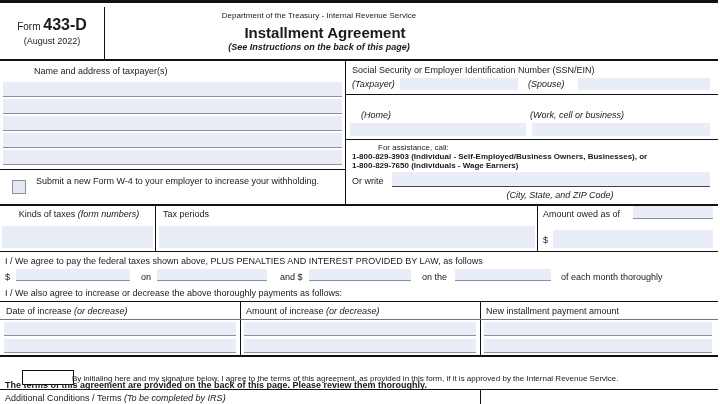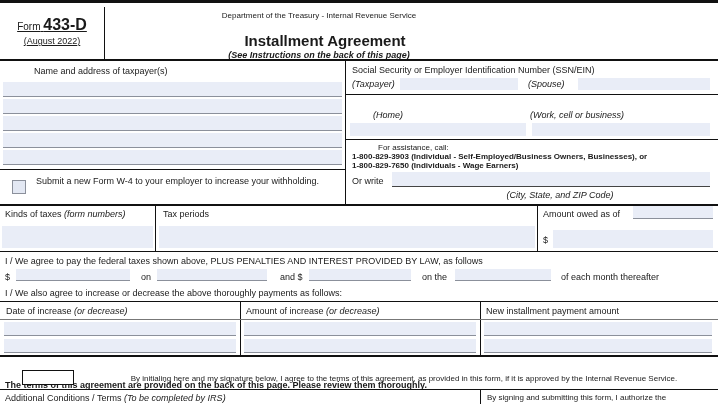--- a/index.html
+++ b/index.html
@@ -39,31 +39,31 @@
     border: 1px solid #111;
   }
 </style>
 </head>
 <body>
 
 <div class="page">
 
   <div class="hline2 abs" style="left:0; top:4; width:718px; height:3px;"></div>
 
-  <div class="abs" style="left:0; top:10px; width:104px; text-align:center;text-decoration:underline;">
+  <div class="abs" style="left:0; top:10px; width:104px; text-align:center;">
     <div style="font-size:10px; margin-top:6px;"><span>Form</span>
       <span class="b" style="font-size:16px;">433-D</span></div>
     <div class="lbl" style="margin-top:2px;">(August 2022)</div>
   </div>
 
   <div class="vline abs" style="left:104px; top:7px; height:52px;"></div>
 
   <div class="abs center" style="left:104px; top:11px; width:430px;">
     <div class="sm">Department of the Treasury - Internal Revenue Service</div>
-    <div class="b" style="font-size:15px; margin-top:11px;padding-left:12px;">Installment Agreement</div>
+    <div class="b" style="font-size:15px; margin-top:3px;padding-left:12px;">Installment Agreement</div>
     <div class="b it" style="font-size:9px; margin-top:1px;">(See Instructions on the back of this page)</div>
   </div>
 
   <div class="hline2 abs" style="left:0; top:59px; width:718px;"></div>
 
   <div class="abs lbl" style="left:6px; top:66px;padding-left:28px;">Name and address of taxpayer(s)</div>
 
   <div class="fld" style="left:3px;  top:82px;  width:339px; height:15px;"></div>
   <div class="fld" style="left:3px;  top:99px;  width:339px; height:15px;"></div>
   <div class="fld" style="left:3px;  top:116px; width:339px; height:15px;"></div>
@@ -78,41 +78,41 @@
   <div class="vline abs" style="left:345px; top:59px; height:146px;"></div>
 
   <div class="abs lbl" style="left:352px; top:65px;">Social Security or Employer Identification Number (SSN/EIN)</div>
   <div class="abs lbl it" style="left:352px; top:79px;">(Taxpayer)</div>
   <div class="fld-plain" style="left:400px; top:78px; width:118px; height:12px;"></div>
   <div class="abs lbl it" style="left:528px; top:79px;">(Spouse)</div>
   <div class="fld-plain" style="left:578px; top:78px; width:132px; height:12px;"></div>
 
   <div class="hline abs" style="left:345px; top:94px; width:373px;"></div>
 
-  <div class="abs lbl it" style="left:373px; top:110px;">(Home)</div>
+  <div class="abs lbl it" style="left:361px; top:110px;">(Home)</div>
   <div class="abs lbl it" style="left:530px; top:110px;">(Work, cell or business)</div>
   <div class="fld-plain" style="left:350px; top:123px; width:176px; height:13px;"></div>
   <div class="fld-plain" style="left:532px; top:123px; width:178px; height:13px;"></div>
 
   <div class="hline abs" style="left:345px; top:139px; width:373px;"></div>
 
   <div class="abs sm" style="left:352px; top:143px;margin-left:26px;">For assistance, call:</div>
   <div class="abs sm b" style="left:352px; top:152px;">1-800-829-3903 (Individual - Self-Employed/Business Owners, Businesses), or</div>
   <div class="abs sm b" style="left:352px; top:161px;">1-800-829-7650 (Individuals - Wage Earners)</div>
 
   <div class="abs lbl" style="left:352px; top:176px;">Or write</div>
   <div class="abs" style="left:392px; top:172px; width:318px; height:15px; background:#e9edf7; border-bottom:1px solid #444;"></div>
   <div class="abs lbl it center" style="left:420px; top:190px; width:280px;">(City, State, and ZIP Code)</div>
 
   <div class="hline2 abs" style="left:0; top:204px; width:718px;"></div>
 
   <div class="vline abs" style="left:155px; top:204px; height:47px;"></div>
   <div class="vline abs" style="left:537px; top:204px; height:47px;"></div>
 
-  <div class="abs lbl" style="left:5px; top:209px; width:148px;"><span>Kinds of taxes </span><span class="it">(form numbers)</span></div>
+  <div class="abs lbl" style="left:5px; top:209px; width:148px;text-align:center;"><span>Kinds of taxes </span><span class="it">(form numbers)</span></div>
   <div class="fld-plain" style="left:2px; top:226px; width:151px; height:22px;"></div>
 
   <div class="abs lbl" style="left:163px; top:209px;">Tax periods</div>
   <div class="fld-plain" style="left:159px; top:226px; width:376px; height:22px;"></div>
 
   <div class="abs lbl" style="left:543px; top:209px;">Amount owed as of</div>
   <div class="fld" style="left:633px; top:206px; width:80px; height:13px;"></div>
   <div class="abs lbl" style="left:543px; top:235px;">$</div>
   <div class="fld-plain" style="left:553px; top:230px; width:160px; height:18px;"></div>
 
@@ -121,21 +121,21 @@
   <div class="abs lbl" style="left:5px; top:256px;">I / We agree to pay the federal taxes shown above, PLUS PENALTIES AND INTEREST PROVIDED BY LAW, as follows</div>
 
   <div class="abs lbl" style="left:5px; top:272px;">$</div>
   <div class="fld" style="left:16px; top:269px; width:114px; height:12px;"></div>
   <div class="abs lbl" style="left:141px; top:272px;">on</div>
   <div class="fld" style="left:157px; top:269px; width:110px; height:12px;"></div>
   <div class="abs lbl" style="left:280px; top:272px;">and $</div>
   <div class="fld" style="left:309px; top:269px; width:102px; height:12px;"></div>
   <div class="abs lbl" style="left:422px; top:272px;">on the</div>
   <div class="fld" style="left:455px; top:269px; width:96px; height:12px;"></div>
-  <div class="abs lbl" style="left:561px; top:272px;">of each month thereafter</div>
+  <div class="abs lbl" style="left:561px; top:272px;">of each month thoroughly</div>
 
   <div class="abs lbl" style="left:5px; top:288px;">I / We also agree to increase or decrease the above thoroughly payments as follows:</div>
 
   <div class="hline abs" style="left:0; top:301px; width:718px;"></div>
   <div class="vline abs" style="left:240px; top:301px; height:54px;"></div>
   <div class="vline abs" style="left:480px; top:301px; height:54px;"></div>
 
   <div class="abs lbl" style="left:6px; top:306px;"><span>Date of increase </span><span class="it">(or decrease)</span></div>
   <div class="abs lbl" style="left:246px; top:306px;"><span>Amount of increase </span><span class="it">(or decrease)</span></div>
   <div class="abs lbl" style="left:486px; top:306px;"><span>New installment payment amount</span></div>
@@ -148,21 +148,20 @@
 
   <div class="fld" style="left:4px;   top:339px; width:232px; height:14px;"></div>
   <div class="fld" style="left:244px; top:339px; width:232px; height:14px;"></div>
   <div class="fld" style="left:484px; top:339px; width:228px; height:14px;"></div>
 
   <div class="hline2 abs" style="left:0; top:355px; width:718px;"></div>
 
   <div class="abs lbl b" style="left:5px; top:359px;margin-top:21px;">The terms of this agreement are provided on the back of this page. Please review them thoroughly.</div>
 
   <div class="initials" style="left:22px; top:370px; width:52px; height:15px;"></div>
-  <div class="abs sm" style="left:88px; top:374px; width:632px;text-align:center;">By initialing here and my signature below, I agree to the terms of this agreement, as provided in this form, if it is approved by the Internal Revenue Service.</div>
+  <div class="abs sm" style="left:72px; top:374px; width:632px;">By initialing here and my signature below, I agree to the terms of this agreement, as provided in this form, if it is approved by the Internal Revenue Service.</div>
 
   <div class="hline abs" style="left:0; top:389px; width:718px;"></div>
 
   <div class="abs lbl" style="left:5px; top:393px;"><span>Additional Conditions / Terms </span><span class="it">(To be completed by IRS)</span></div>
   <div class="vline abs" style="left:480px; top:389px; height:15px;"></div>
-  <div class="abs sm" style="left:487px; top:393px; width:228px;">By signing and submitting this form, I authorize the</div>
 
 </div>
 
 </body></html>

